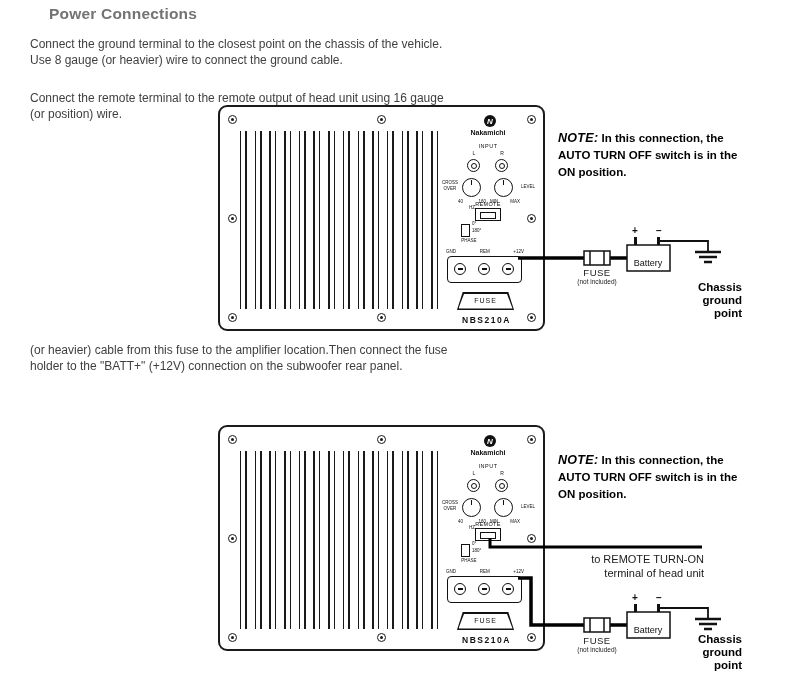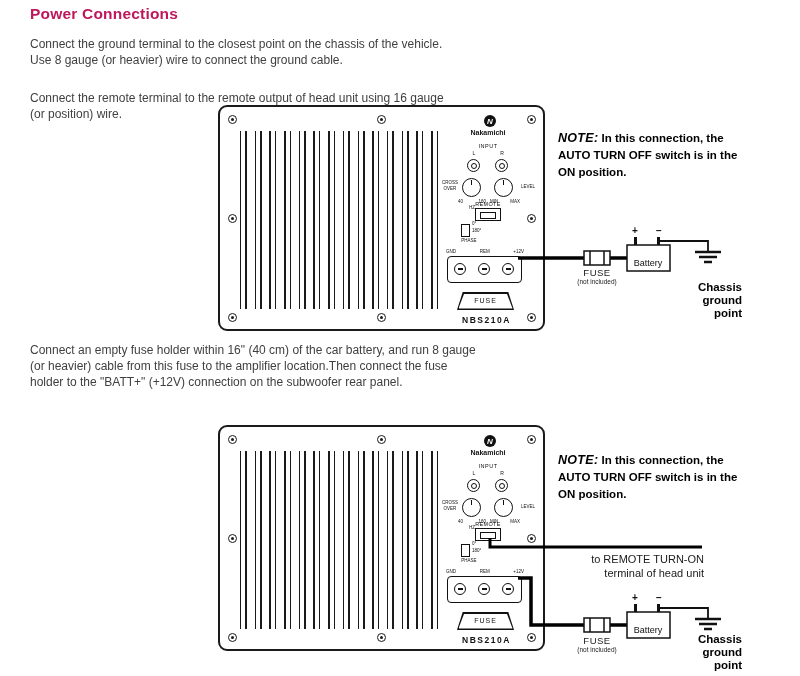--- a/index.html
+++ b/index.html
@@ -1,19 +1,19 @@
 <!DOCTYPE html>
 <html><head>
 <meta charset="utf-8">
 <style>
   * { margin:0; padding:0; box-sizing:border-box; }
   html,body { width:800px; height:676px; }
   body { position:relative; background:#fff; font-family:"Liberation Sans", sans-serif; overflow:hidden; color:#111; }
   .abs { position:absolute; }
-  .title { font-size:15.5px; font-weight:bold; color:#be185d; letter-spacing:.2px; }
+  .title { font-size:15.5px; font-weight:bold; color:#737373; letter-spacing:.2px;margin-left:19px; }
   .para div { font-size:12px; color:#3f3f3f; line-height:16px; white-space:nowrap; }
   .note { font-size:11.5px; font-weight:bold; line-height:17px; color:#000; }
   .note .prefix { font-style:italic; font-size:12.5px; letter-spacing:.3px; }
   .remote-note { font-size:11px; color:#1a1a1a; line-height:14px; text-align:right; }
   .ground-label { font-size:11.5px; font-weight:bold; text-align:right; line-height:13px; color:#000; }
   .fuse-label { text-align:center; color:#1a1a1a; }
   .fuse-label .fl1 { font-size:9.5px; letter-spacing:.5px; }
   .fuse-label .fl2 { font-size:6.5px; }
 
   
@@ -55,21 +55,20 @@
   <div>Connect the ground terminal to the closest point on the chassis of the vehicle.</div>
   <div>Use 8 gauge (or heavier) wire to connect the ground cable.</div>
 </div>
 
 <div class="para abs" style="left:30px;top:90px">
   <div>Connect the remote terminal to the remote output of head unit using 16 gauge</div>
   <div>(or position) wire.</div>
 </div>
 
 <div class="para abs" style="left:30px;top:342px">
-  <div>Connect an empty fuse holder within 16" (40 cm) of the car battery, and run 8 gauge</div>
   <div>(or heavier) cable from this fuse to the amplifier location.Then connect the fuse</div>
   <div>holder to the "BATT+" (+12V) connection on the subwoofer rear panel.</div>
 </div>
 
 <div class="abs" style="left:0;top:105px;width:800px;height:240px">
   <div class="amp-slot abs" style="left:218px;top:0">
   <div class="amp-body">
     <div class="screw" style="left:8px;top:8px"></div>
     <div class="screw" style="left:157px;top:8px"></div>
     <div class="screw" style="left:307px;top:8px"></div>

